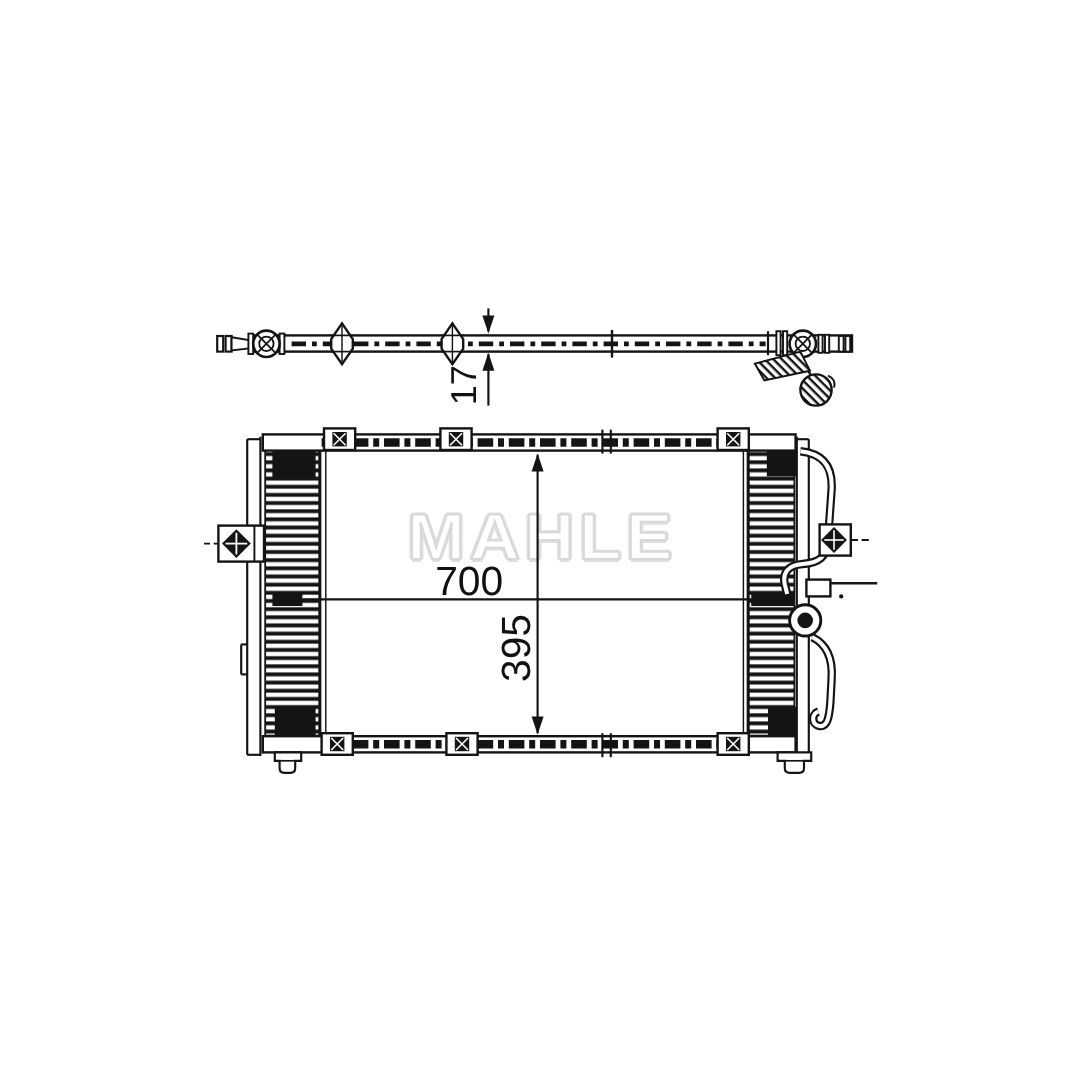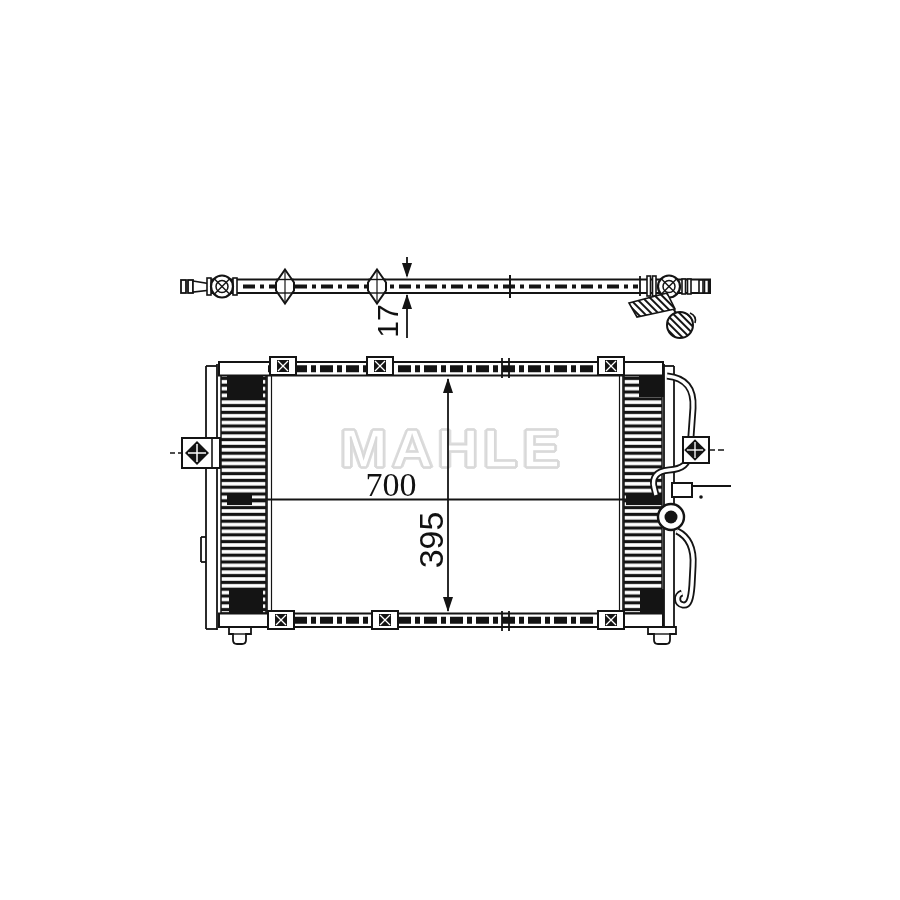--- a/index.html
+++ b/index.html
@@ -14,21 +14,21 @@
     -webkit-text-stroke:1.6px #d8d8d8;
     text-shadow:2px 0 #dedede,-2px 0 #dedede,0 2px #dedede,0 -2px #dedede,
                 1px 1px #dedede,-1px -1px #dedede,1px -1px #dedede,-1px 1px #dedede;
   }
   svg.art{position:absolute;left:0;top:0;z-index:2;}
   .dim-label{
     position:absolute;z-index:3;color:#111111;font-size:34px;line-height:1;
     white-space:nowrap;
   }
   .dim-label.rot{transform:translate(-50%,-50%) rotate(-90deg);}
-  .dim-label.hor{transform:translate(-50%,-50%);font-family:Liberation Serif, serif;}
+  .dim-label.hor{transform:translate(-50%,-50%);}
   #label-thickness{font-size:30px;}
 </style>
 </head>
 <body>
 
 <div class="canvas">
 
   <div class="watermark">MAHLE</div>
 
   <svg class="art" width="900" height="900" viewBox="0 0 900 900">

